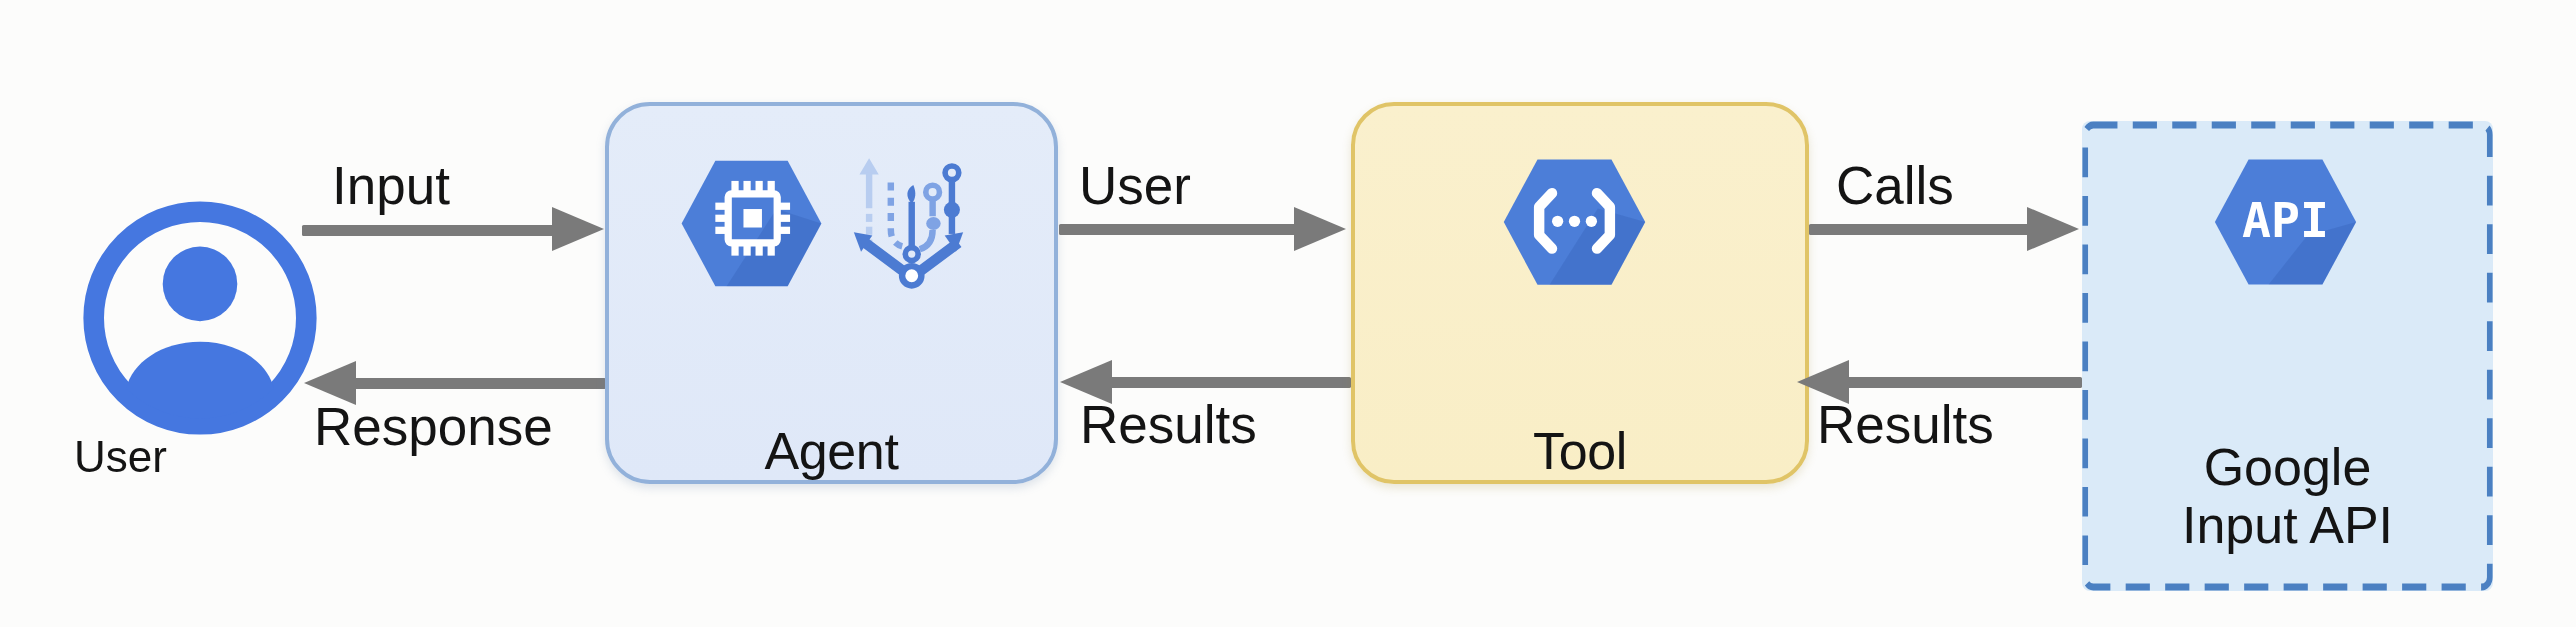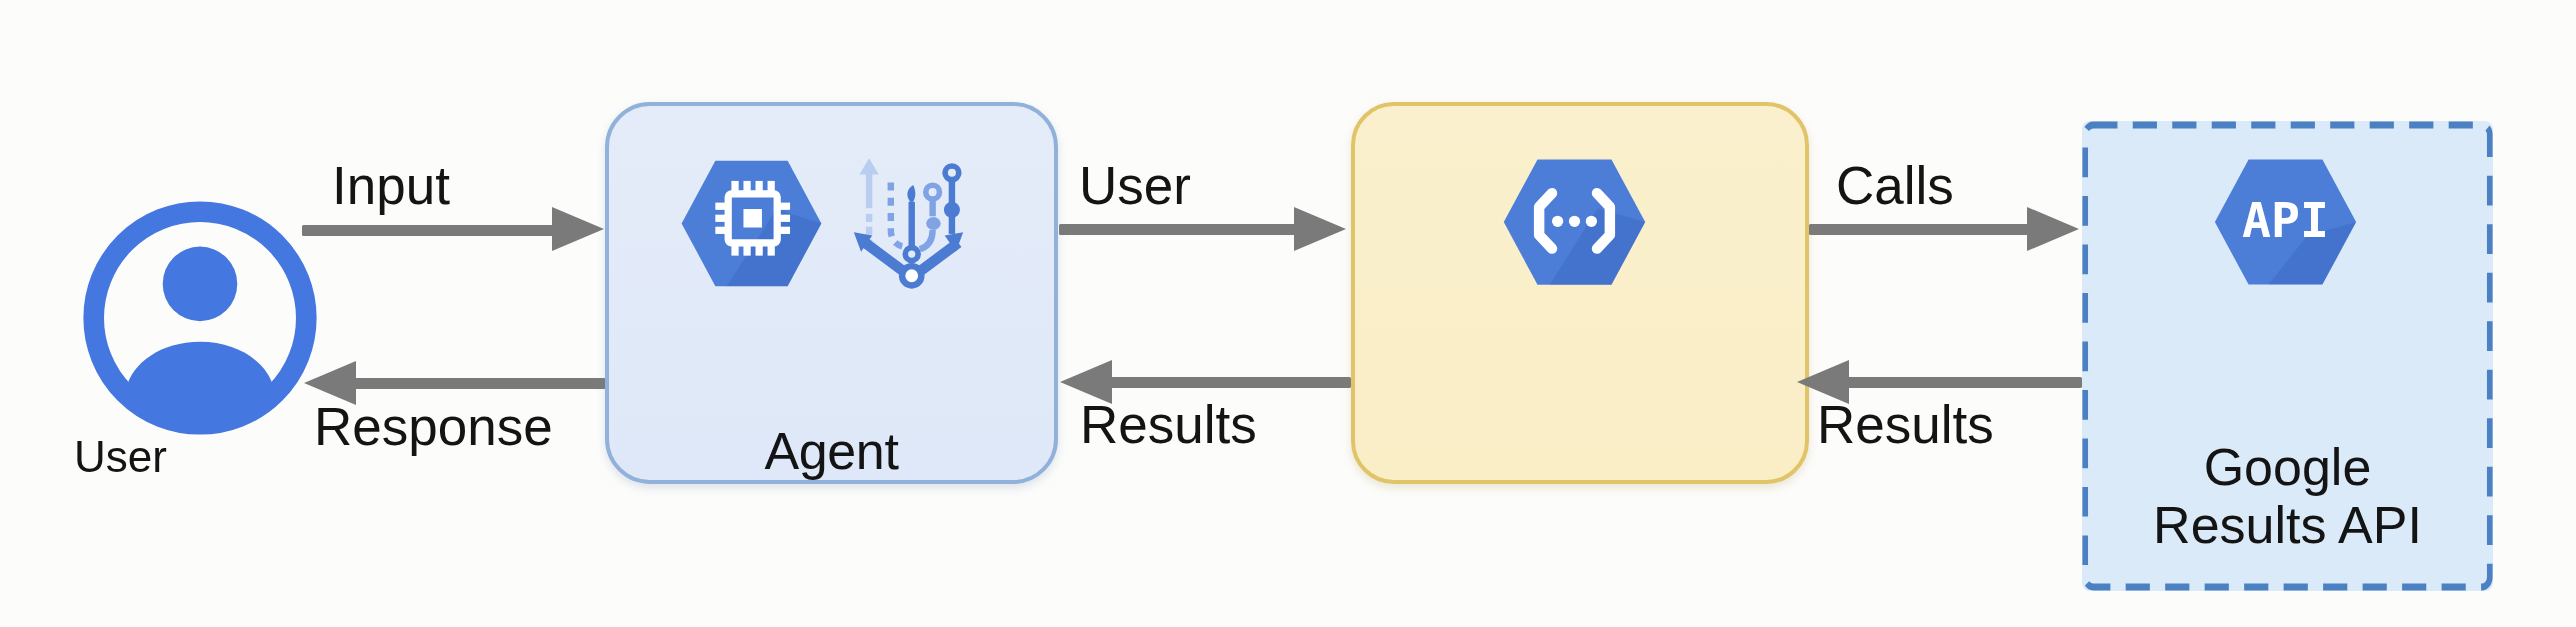--- a/index.html
+++ b/index.html
@@ -115,20 +115,21 @@
   <div class="lbl" style="left:1079px;top:159px;width:242px">User</div>
   <div class="shaft" style="left:1059px;top:224px;width:239px"></div>
   <div class="head right" style="left:1294px;top:207px"></div>
 
   <div class="head left" style="left:1060px;top:360px"></div>
   <div class="shaft" style="left:1110px;top:377px;width:241px"></div>
   <div class="lbl" style="left:1080px;top:398px;width:242px">Results</div>
 
   <div class="box box-tool">
     <div class="box-text">
+      <div>Tool</div>
     </div>
   </div>
 
   <svg class="icon-abs" style="left:1501px;top:157px" width="147" height="131" viewBox="0 0 182 163">
     <path class="hexfill" d="M45,3 L137,3 L179,81 L137,159 L45,159 L3,81 Z"></path>
     <path class="hexshade" d="M120,64 L179,81 L137,159 L60,159 Z"></path>
     <path class="glyph-stroke" d="M63,45 L47,62 L47,97 L63,114" stroke-width="13" stroke-linecap="round" stroke-linejoin="round"></path>
     <path class="glyph-stroke" d="M119,45 L135,62 L135,97 L119,114" stroke-width="13" stroke-linecap="round" stroke-linejoin="round"></path>
     <circle class="glyph-fill" cx="70" cy="80" r="7"></circle>
     <circle class="glyph-fill" cx="91" cy="80" r="7"></circle>
@@ -142,21 +143,21 @@
   <div class="head left" style="left:1797px;top:360px"></div>
   <div class="shaft" style="left:1847px;top:377px;width:235px"></div>
   <div class="lbl" style="left:1817px;top:398px;width:242px">Results</div>
 
   <div class="box box-api">
     <svg class="dash-border" viewBox="0 0 510 475" preserveAspectRatio="none">
       <rect x="4" y="4" width="502" height="467" rx="10" fill="none" stroke="var(--api-border)" stroke-width="7" stroke-dasharray="30 19"></rect>
     </svg>
     <div class="box-text" style="top:317px;letter-spacing:0">
       <div>Google</div>
-      <div>Results API</div>
+      <div>Input API</div>
     </div>
   </div>
 
   <svg class="icon-abs" style="left:2212px;top:157px" width="147" height="130" viewBox="0 0 182 162">
     <path class="hexfill" d="M45,3 L137,3 L179,81 L137,159 L45,159 L3,81 Z"></path>
     <path class="hexshade" d="M118,98 L179,81 L137,159 L70,159 Z"></path>
     <text class="api-glyph" x="91" y="100" text-anchor="middle">API</text>
   </svg>
 
 </div>

